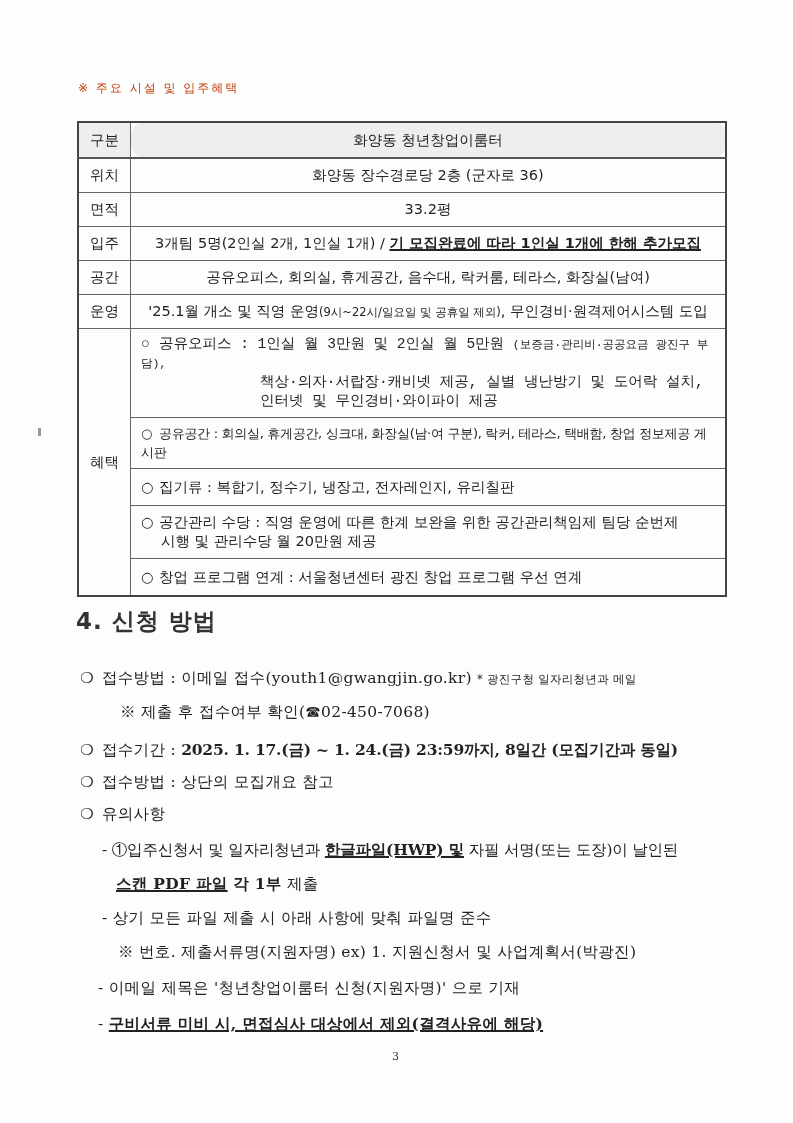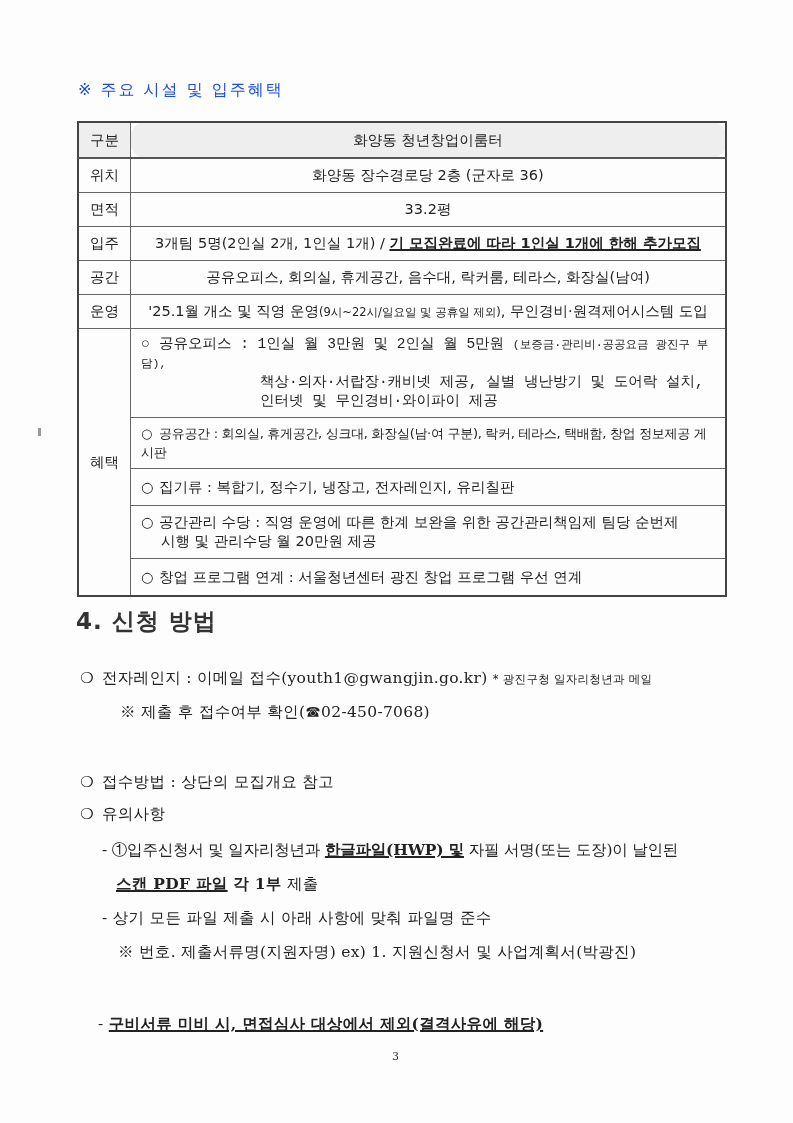--- a/index.html
+++ b/index.html
@@ -3,21 +3,21 @@
 <meta charset="utf-8">
 <style>
   html, body { margin: 0; padding: 0; }
   body {
     width: 793px; height: 1123px; background: #fdfdfd; position: relative; overflow: hidden;
     font-family: "DejaVu Sans", sans-serif; color: #1f1f1f;
   }
   .page { position: absolute; left: 0; top: 0; width: 793px; height: 1123px; }
 
   .section-sub {
-    position: absolute; left: 78px; top: 80px; font-size: 16px; letter-spacing: 2px; color: #1d4ed8;
+    position: absolute; left: 78px; top: 80px; font-size: 12px; letter-spacing: 2px; color: #c2410c;
   }
 
   table.facility {
     position: absolute; left: 77px; top: 121px; width: 650px;
     border-collapse: collapse; border: 2px solid #444; font-size: 14.5px;
   }
   table.facility td {
     border: 1px solid #666; padding: 0 8px; vertical-align: middle; color: #222;
   }
   table.facility td.lab { width: 35px; text-align: center; letter-spacing: 0px; font-size: 14.5px; }
@@ -102,41 +102,47 @@
     </tr>
     <tr>
       <td class="b" style="height:24px;"><span class="circ">○</span><span>창업 프로그램 연계 : 서울청년센터 광진 창업 프로그램 우선 연계</span></td>
     </tr>
   </tbody>
     </table>
 
   <div class="h4">4. 신청 방법</div>
 
   <div class="item" style="left:80px; top:668px;">
-    <span class="bul">❍</span><span>전자레인지 : 이메일 접수(youth1@gwangjin.go.kr)</span> <span class="tiny">* 광진구청 일자리청년과 메일</span>
+    <span class="bul">❍</span><span>접수방법 : 이메일 접수(youth1@gwangjin.go.kr)</span> <span class="tiny">* 광진구청 일자리청년과 메일</span>
   </div>
   <div class="item" style="left:120px; top:702px;">
     <span>※ 제출 후 접수여부 확인(☎02-450-7068)</span>
+  </div>
+  <div class="item" style="left:80px; top:740px;">
+    <span class="bul">❍</span><span>접수기간 : </span><span class="bold" style="letter-spacing:-0.2px;">2025. 1. 17.(금) ~ 1. 24.(금) 23:59까지, 8일간 (모집기간과 동일)</span>
   </div>
   <div class="item" style="left:80px; top:772px;">
     <span class="bul">❍</span><span>접수방법 : 상단의 모집개요 참고</span>
   </div>
   <div class="item" style="left:80px; top:804px;">
     <span class="bul">❍</span><span>유의사항</span>
   </div>
   <div class="item" style="left:102px; top:840px; letter-spacing:-0.2px;">
     <span>-</span> <span>①입주신청서 및 일자리청년과 </span><span class="ul bold">한글파일(HWP) 및</span><span> 자필 서명(또는 도장)이 날인된</span>
   </div>
   <div class="item" style="left:116px; top:874px;">
     <span class="ul bold">스캔 PDF 파일</span><span class="bold"> 각 1부</span><span> 제출</span>
   </div>
   <div class="item" style="left:102px; top:908px;">
     <span>-</span> <span>상기 모든 파일 제출 시 아래 사항에 맞춰 파일명 준수</span>
   </div>
   <div class="item" style="left:118px; top:942px;">
     <span>※ 번호. 제출서류명(지원자명) ex) 1. 지원신청서 및 사업계획서(박광진)</span>
   </div>
+  <div class="item" style="left:98px; top:978px;">
+    <span>-</span> <span>이메일 제목은 '청년창업이룸터 신청(지원자명)' 으로 기재</span>
+  </div>
   <div class="item" style="left:98px; top:1014px;">
     <span>-</span> <span class="ul bold">구비서류 미비 시, 면접심사 대상에서 제외(결격사유에 해당)</span>
   </div>
 
   <div class="pagenum">3</div>
 </div>
 
 </body></html>

